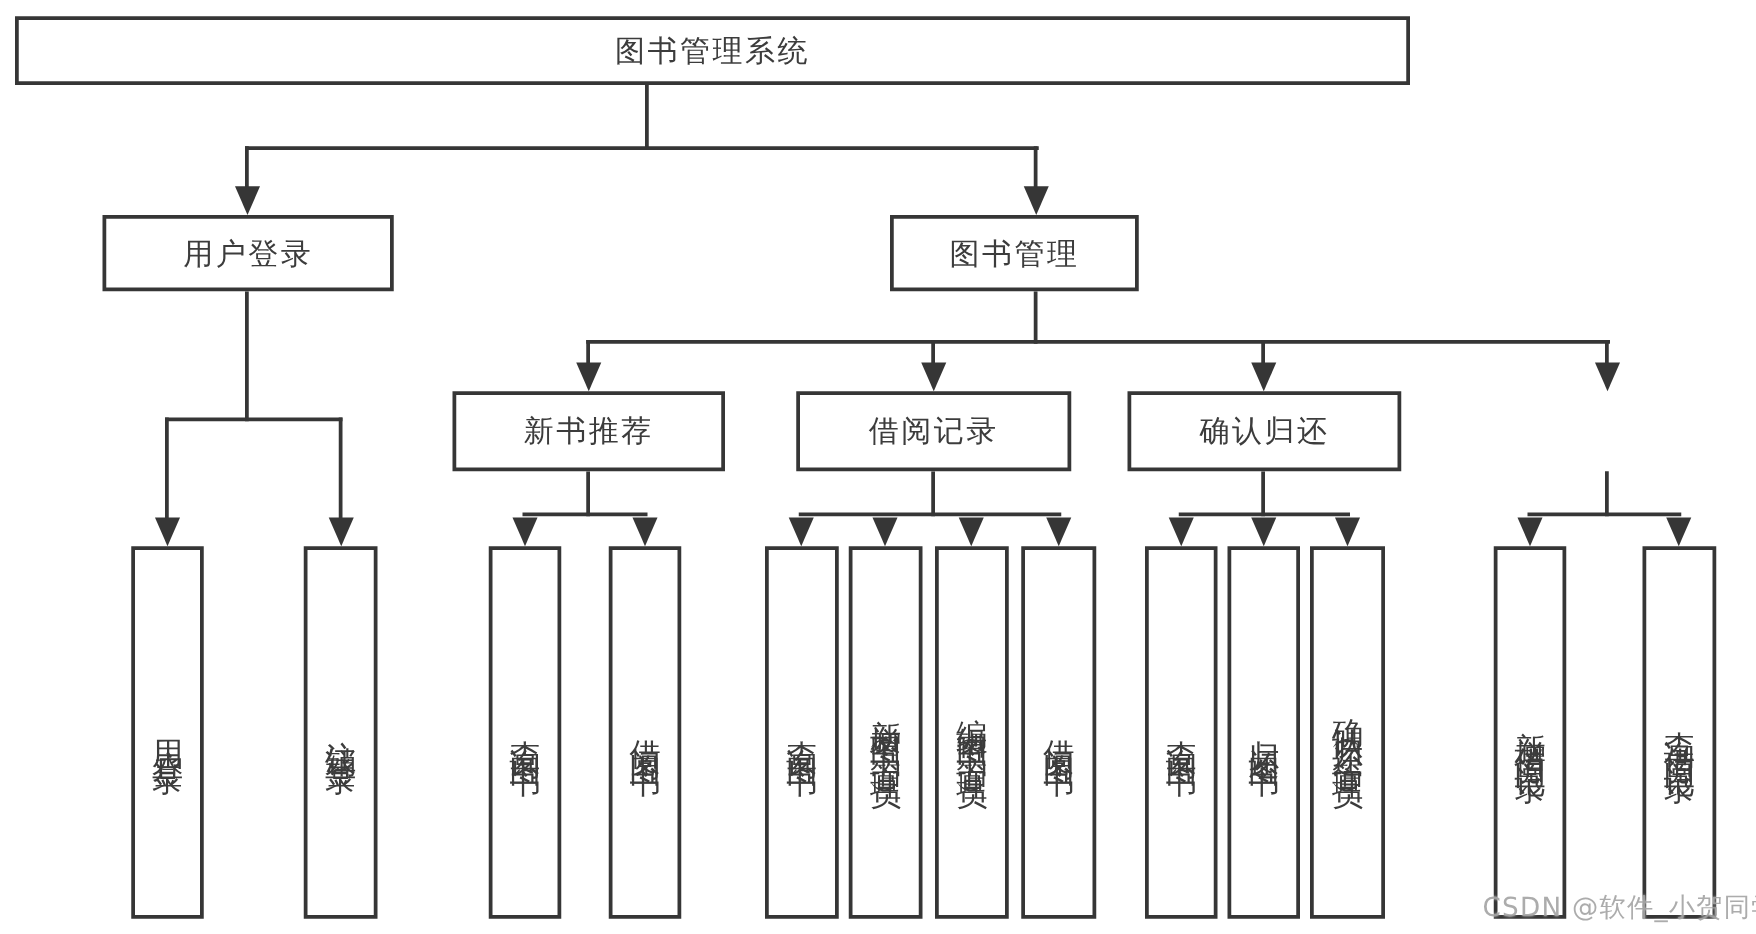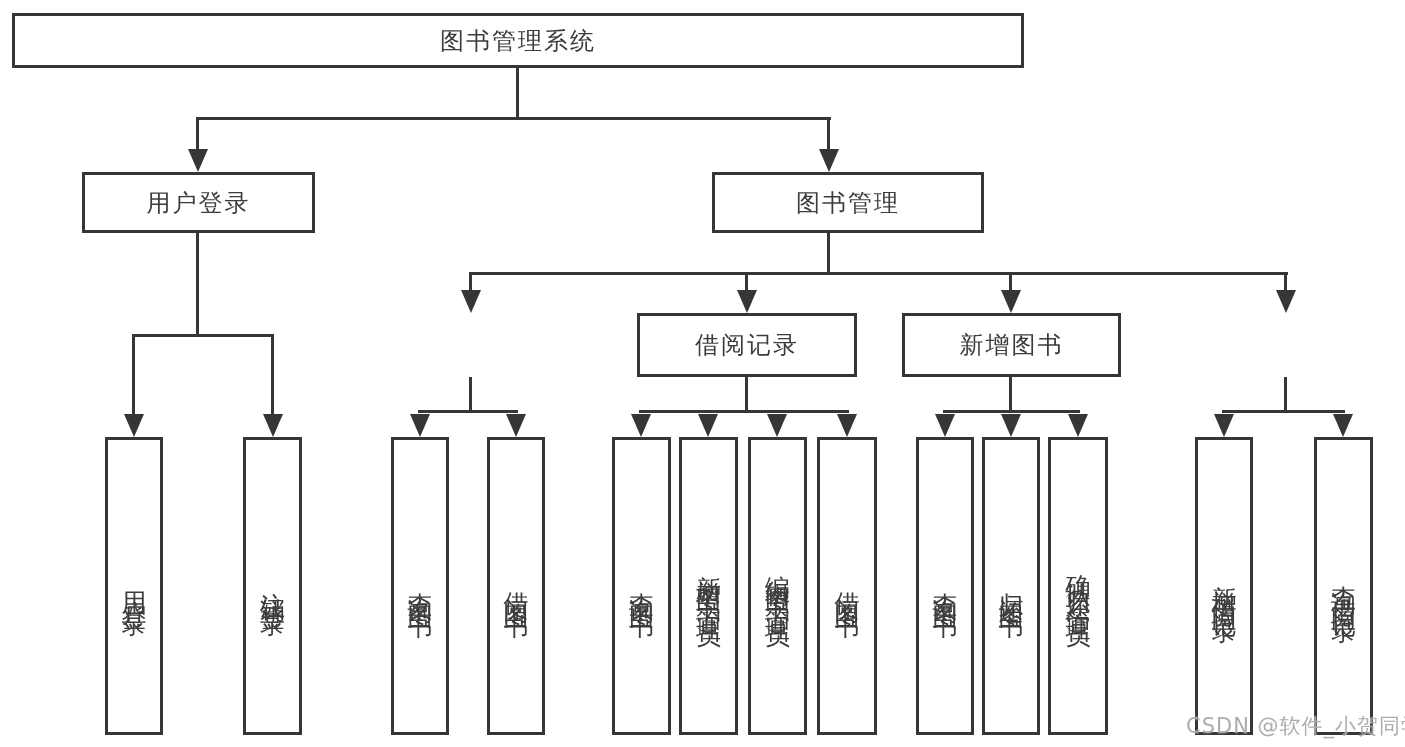--- a/index.html
+++ b/index.html
@@ -77,36 +77,39 @@
   <div class="arrow" style="left:631px;top:414px"></div>
   <div class="arrow" style="left:698px;top:414px"></div>
   <div class="arrow" style="left:767px;top:414px"></div>
   <div class="arrow" style="left:837px;top:414px"></div>
   <div class="arrow" style="left:935px;top:414px"></div>
   <div class="arrow" style="left:1001px;top:414px"></div>
   <div class="arrow" style="left:1068px;top:414px"></div>
   <div class="arrow" style="left:1214px;top:414px"></div>
   <div class="arrow" style="left:1333px;top:414px"></div>
 
-  <div class="box" style="left:12px;top:13px;width:1012px;height:55px">
+  <div class="box" style="left:12px;top:13px;width:1116px;height:55px">
     <span class="hlabel">图书管理系统</span>
   </div>
 
   <div class="box" style="left:82px;top:172px;width:233px;height:61px">
     <span class="hlabel">用户登录</span>
   </div>
-  <div class="box" style="left:712px;top:172px;width:272px;height:61px">
+  <div class="box" style="left:712px;top:172px;width:199px;height:61px">
     <span class="hlabel">图书管理</span>
   </div>
 
+  <div class="box" style="left:362px;top:313px;width:218px;height:64px">
+    <span class="hlabel">新书推荐</span>
+  </div>
   <div class="box" style="left:637px;top:313px;width:220px;height:64px">
     <span class="hlabel">借阅记录</span>
   </div>
   <div class="box" style="left:902px;top:313px;width:219px;height:64px">
-    <span class="hlabel">新增图书</span>
+    <span class="hlabel">确认归还</span>
   </div>
 
   <div class="box" style="left:105px;top:437px;width:58px;height:298px">
     <span class="vlabel">用户登录</span>
   </div>
   <div class="box" style="left:243px;top:437px;width:59px;height:298px">
     <span class="vlabel">注销登录</span>
   </div>
 
   <div class="box" style="left:391px;top:437px;width:58px;height:298px">

